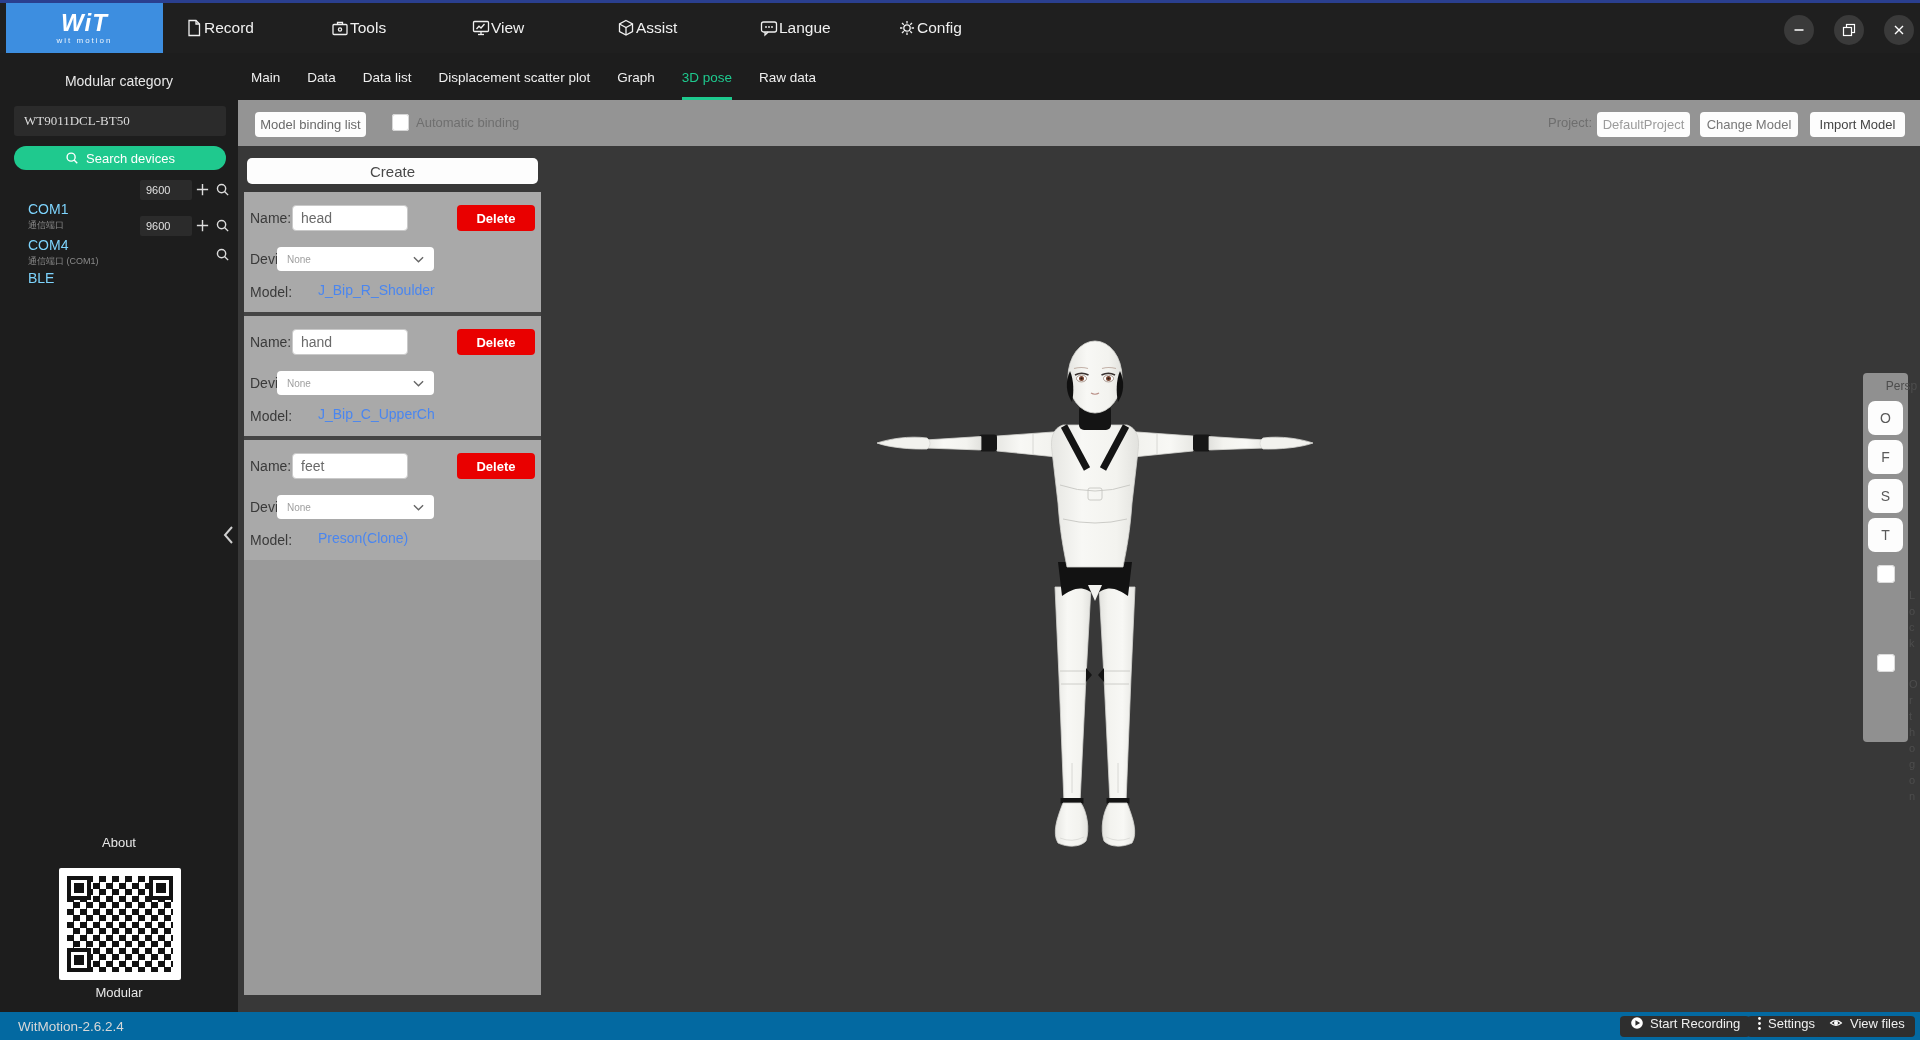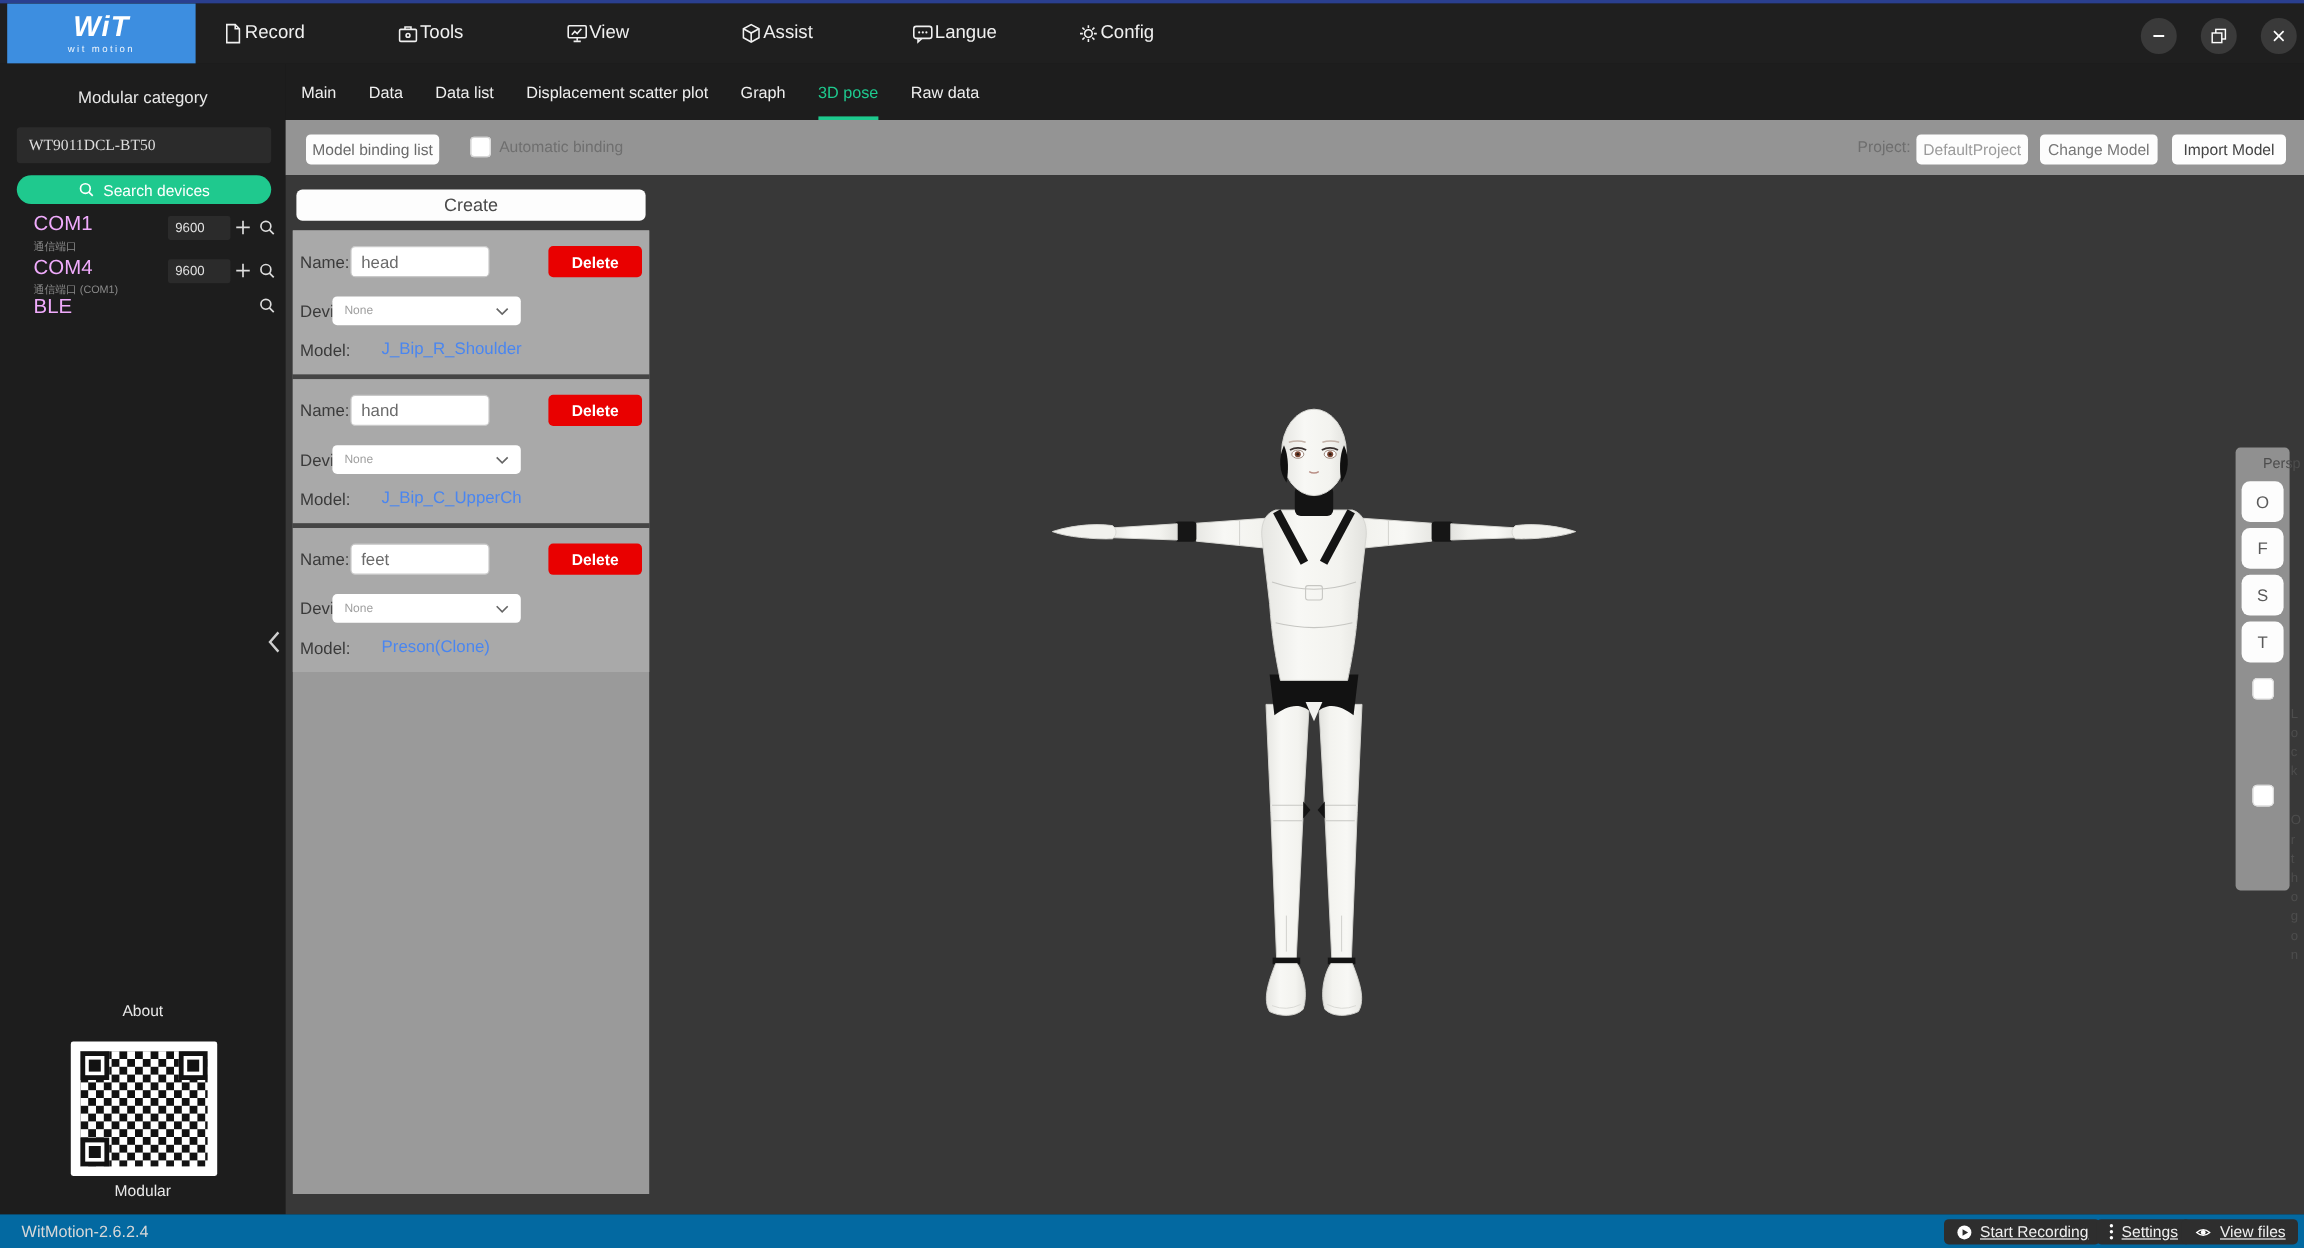--- a/index.html
+++ b/index.html
@@ -24,21 +24,21 @@
   .win-btn svg { stroke:#fff; fill:none; }
 
   
   #sidebar { left:0; top:53px; width:238px; height:959px; background:#1d1d1d; color:#e8e8e8; }
   #sidebar-title { left:0; top:20px; width:238px; text-align:center; font-size:14px; }
   #model-select { left:14px; top:53px; width:212px; height:30px; background:#2b2b2b; border:none;
                   border-radius:3px; color:#dcdcdc; font-size:13px; padding-left:10px;
                   font-family:Liberation Serif, serif; }
   #search-btn { left:14px; top:93px; width:212px; height:24px; background:#1fc98e; border-radius:12px;
                 display:flex; align-items:center; justify-content:center; gap:7px; color:#fff; font-size:13px; }
-  .dev-name { font-size:17px; color:#f0abfc; }
+  .dev-name { font-size:14px; color:#7dd3fc;margin-top:24px; }
   .dev-sub  { font-size:9px; color:#8a8a8a; margin-top:2px; }
   .baud { background:#2b2b2b; border:none; border-radius:2px; color:#e0e0e0; font-size:11px;
           width:52px; height:20px; padding-left:6px; font-family:"Liberation Sans", sans-serif; }
   .icon-btn svg { stroke:#dcdcdc; fill:none; stroke-width:1.5; }
   #about-label   { left:0; top:782px; width:238px; text-align:center; font-size:13px; }
   #qr-card { left:59px; top:815px; width:122px; height:112px; background:#fff; border-radius:2px; padding:8px; }
   #qr-pattern { width:100%; height:100%; position:relative;
      background:repeating-conic-gradient(#121212 0% 25%, #ffffff 0% 50%); background-size:13px 13px; }
   .finder { position:absolute; width:24px; height:24px; border:4px solid #121212; background:#fff; }
   .finder i { position:absolute; left:3px; top:3px; width:10px; height:10px; background:#121212; display:block; }
@@ -97,22 +97,22 @@
               word-break:break-all; line-height:16px;padding-left:46px; }
 
   #collapse-arrow { left:218px; top:524px; width:20px; height:22px; display:flex;
                     align-items:center; justify-content:center; }
 
   
   #statusbar { left:0; top:1012px; width:1920px; height:28px; background:#0369a1;
                display:flex; align-items:center;padding-left:18px; }
   #version { position:absolute; left:18px; font-size:13.5px; color:#d8d8d8; }
   .status-btn { position:absolute; top:4px; height:21px; background:#2e2e2e; border-radius:4px;
-                display:flex; align-items:center; gap:6px; padding:0 10px;
-                color:#f0f0f0; font-size:13px;text-decoration:underline; }
+                display:flex; align-items:flex-start; gap:6px; padding:0 10px;
+                color:#f0f0f0; font-size:13px; }
 </style>
 </head>
 <body>
 
 <div id="top-accent" class="abs"></div>
 
 <div id="titlebar" class="abs">
   <div id="logo" class="abs">
     <div class="t">WiT</div>
     <div class="s">wit motion</div>

